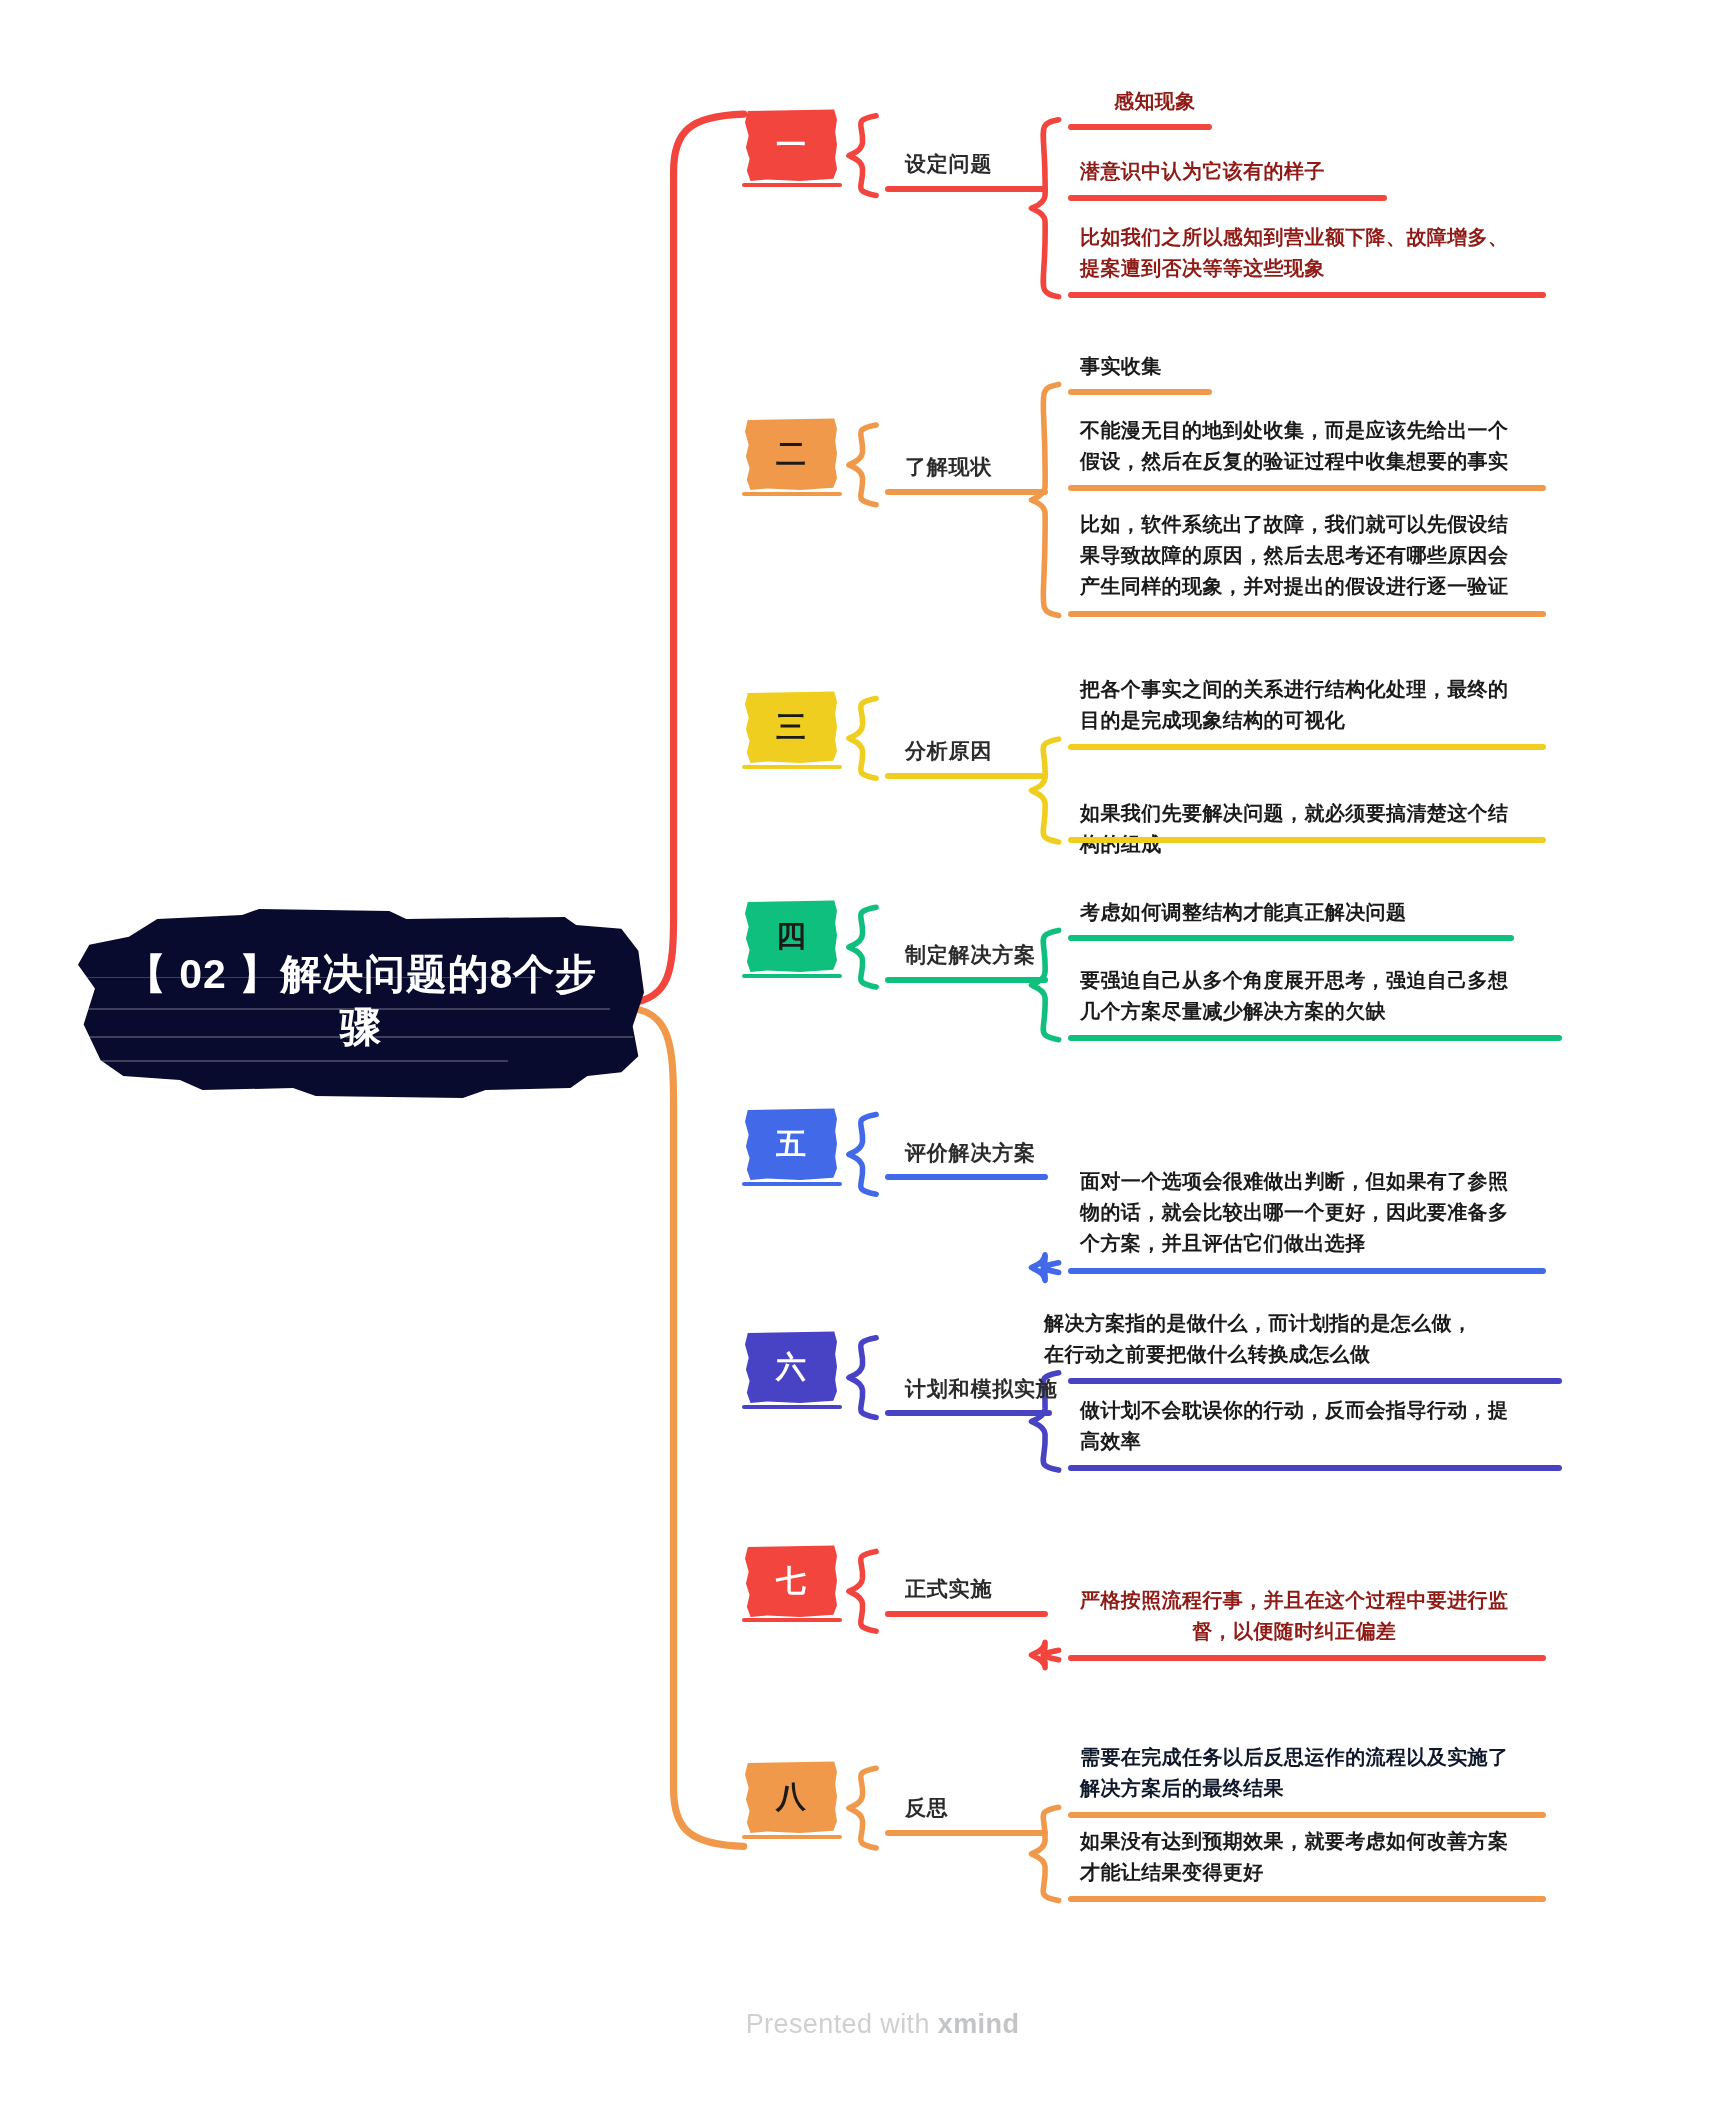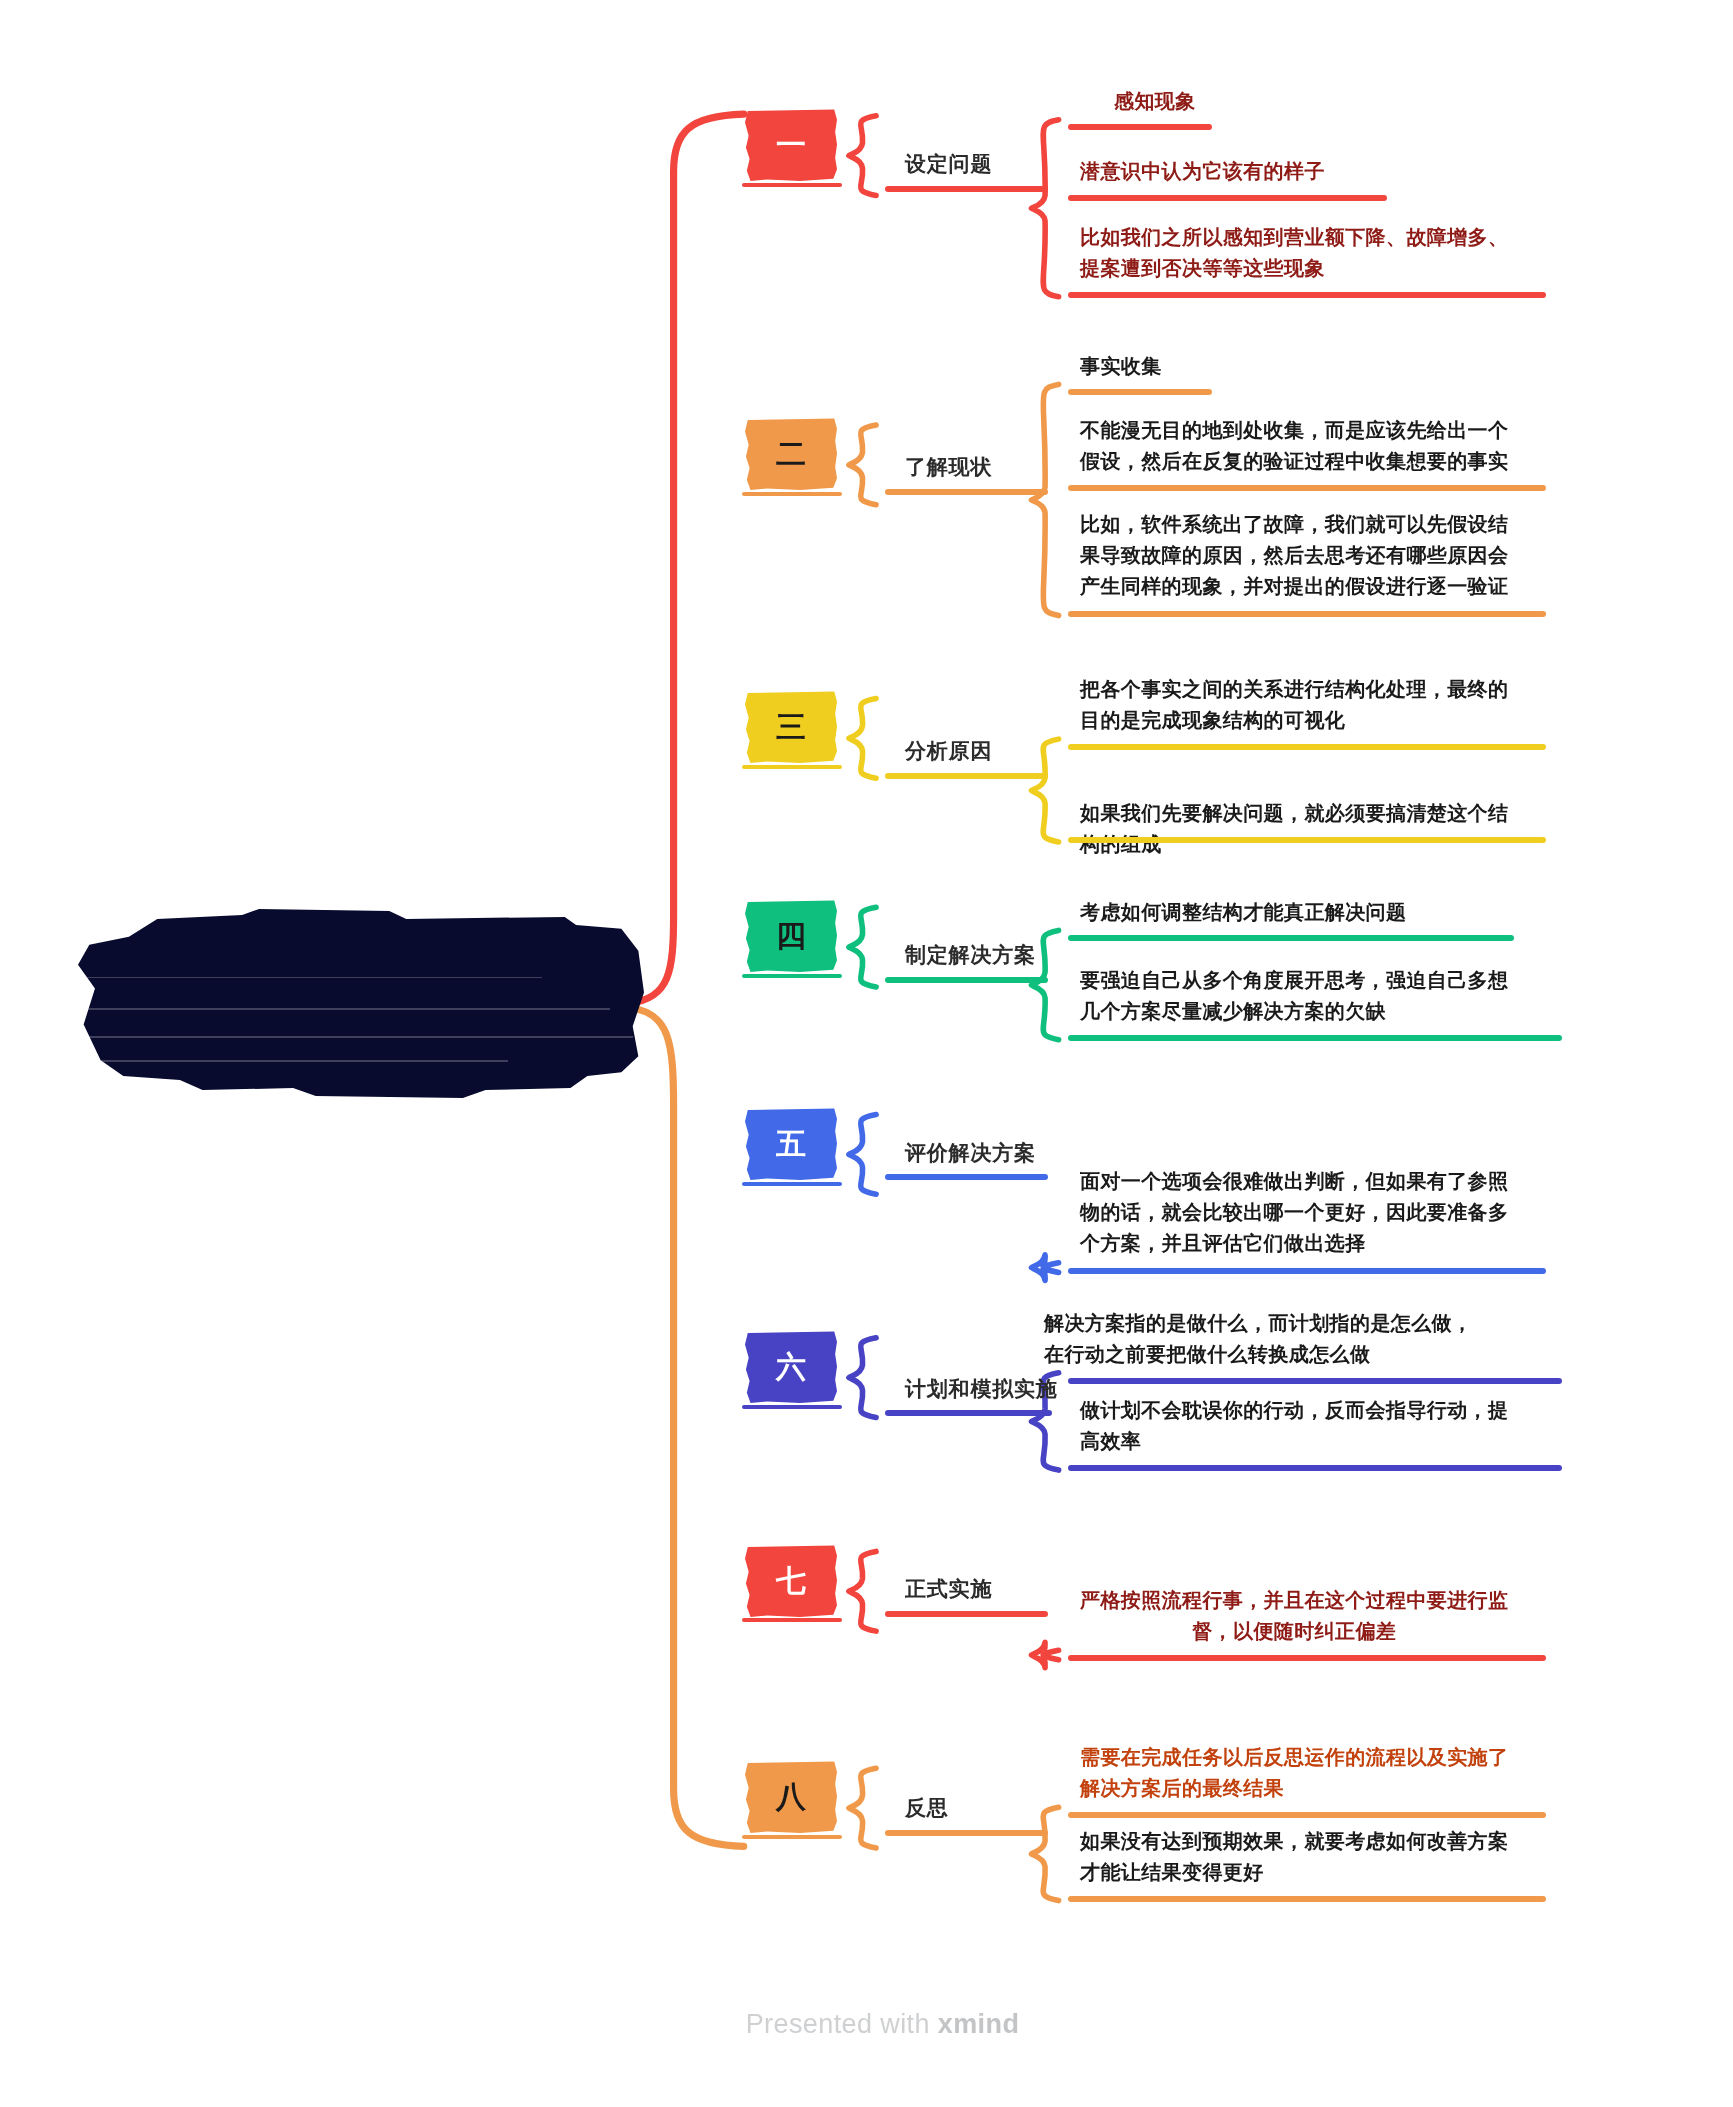--- a/index.html
+++ b/index.html
@@ -176,20 +176,21 @@
       <path d="M 845 1984 L 931 1984" fill="none" stroke="none" stroke-width="0"></path>
     </svg>
 
   <div class="root">
     <div class="root-shape">
       <div class="root-streak" style="left:0;right:18%;top:38%;"></div>
       <div class="root-streak" style="left:0;right:6%;top:54%;"></div>
       <div class="root-streak" style="left:2%;right:2%;top:68%;"></div>
       <div class="root-streak" style="left:0;right:24%;top:80%;"></div>
     </div>
+    <div class="root-title">【 02 】解决问题的8个步骤</div>
   </div>
 
   <div id="branches">
       <div class="numbox" style="left: 745px; top: 108px; background: rgb(242, 69, 61); color: rgb(255, 255, 255);">
         <span>一</span>
       </div>
       <div class="numbox-underline" style="left: 742px; top: 183px; width: 100px; background: rgb(242, 69, 61);"></div>
       <div class="topic-label" style="left: 905px; top: 150px;">设定问题</div>
       <div class="topic-underline" style="left: 885px; top: 186px; width: 163px; background: rgb(242, 69, 61);"></div>
       <div class="leaf" style="left: 1080px; top: 86px;">
@@ -296,21 +297,21 @@
 督，以便随时纠正偏差</div>
       </div>
       <div class="leaf-underline" style="left: 1068px; top: 1655px; width: 478px; background: rgb(242, 69, 61);"></div>
       <div class="numbox" style="left: 745px; top: 1760px; background: rgb(240, 153, 74); color: rgb(26, 26, 26);">
         <span>八</span>
       </div>
       <div class="numbox-underline" style="left: 742px; top: 1835px; width: 100px; background: rgb(240, 153, 74);"></div>
       <div class="topic-label" style="left: 905px; top: 1794px;">反思</div>
       <div class="topic-underline" style="left: 885px; top: 1830px; width: 163px; background: rgb(240, 153, 74);"></div>
       <div class="leaf" style="left: 1080px; top: 1742px;">
-        <div class="leaf-text" style="color: #c2410c;">需要在完成任务以后反思运作的流程以及实施了
+        <div class="leaf-text" style="color: #0f172a;">需要在完成任务以后反思运作的流程以及实施了
 解决方案后的最终结果</div>
       </div>
       <div class="leaf-underline" style="left: 1068px; top: 1812px; width: 478px; background: rgb(240, 153, 74);"></div>
       <div class="leaf" style="left: 1080px; top: 1826px;">
         <div class="leaf-text" style="color: rgb(26, 26, 26);">如果没有达到预期效果，就要考虑如何改善方案
 才能让结果变得更好</div>
       </div>
       <div class="leaf-underline" style="left: 1068px; top: 1896px; width: 478px; background: rgb(240, 153, 74);"></div>
     </div>
 

